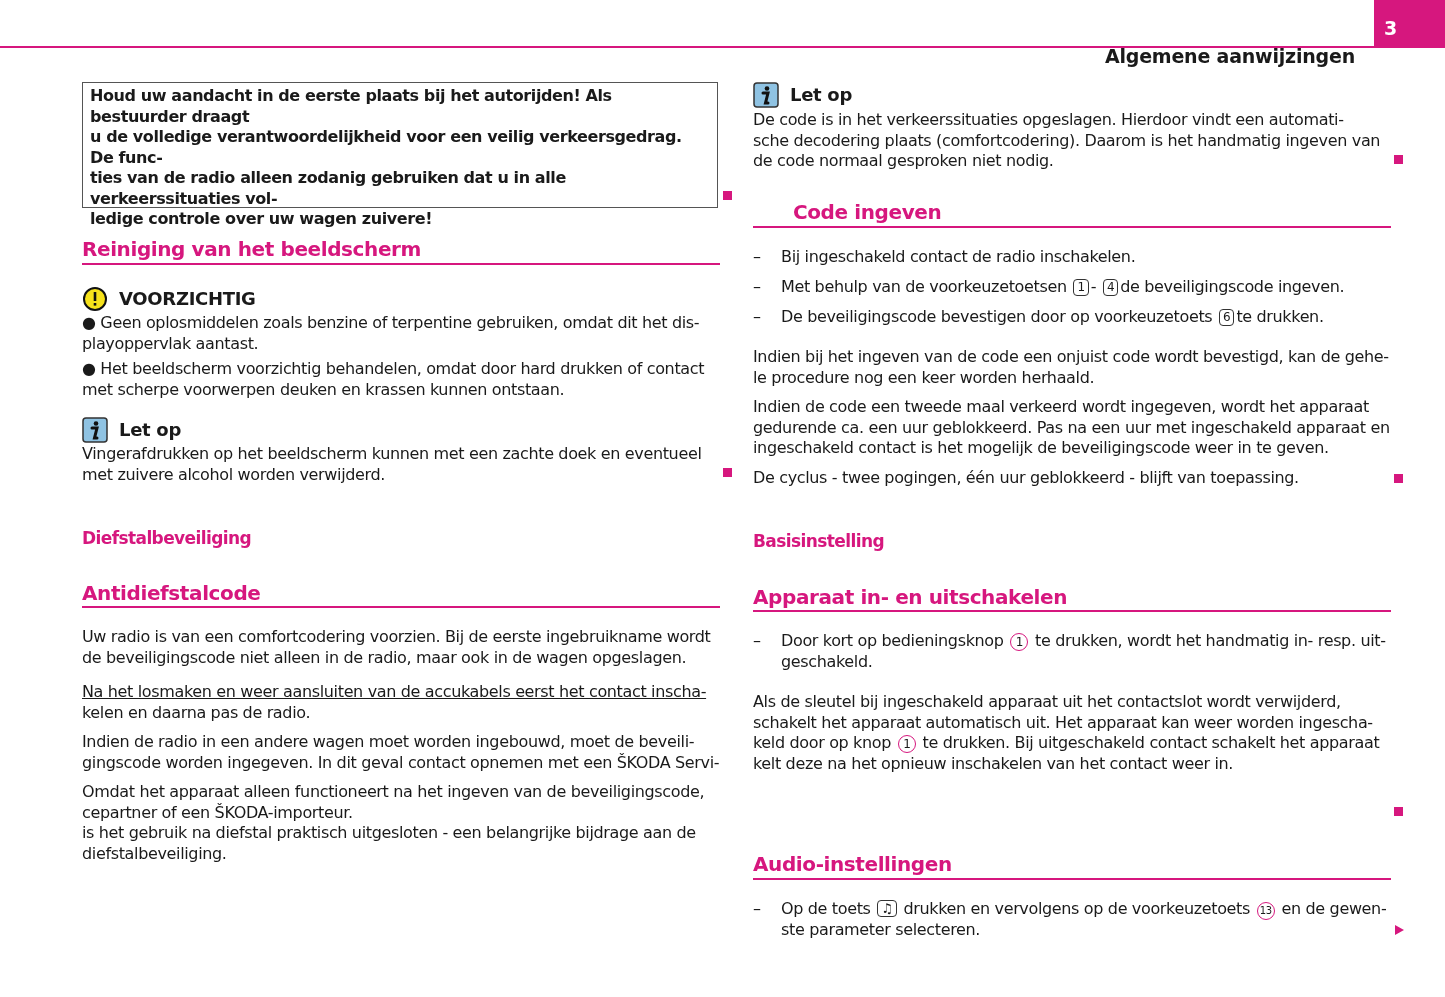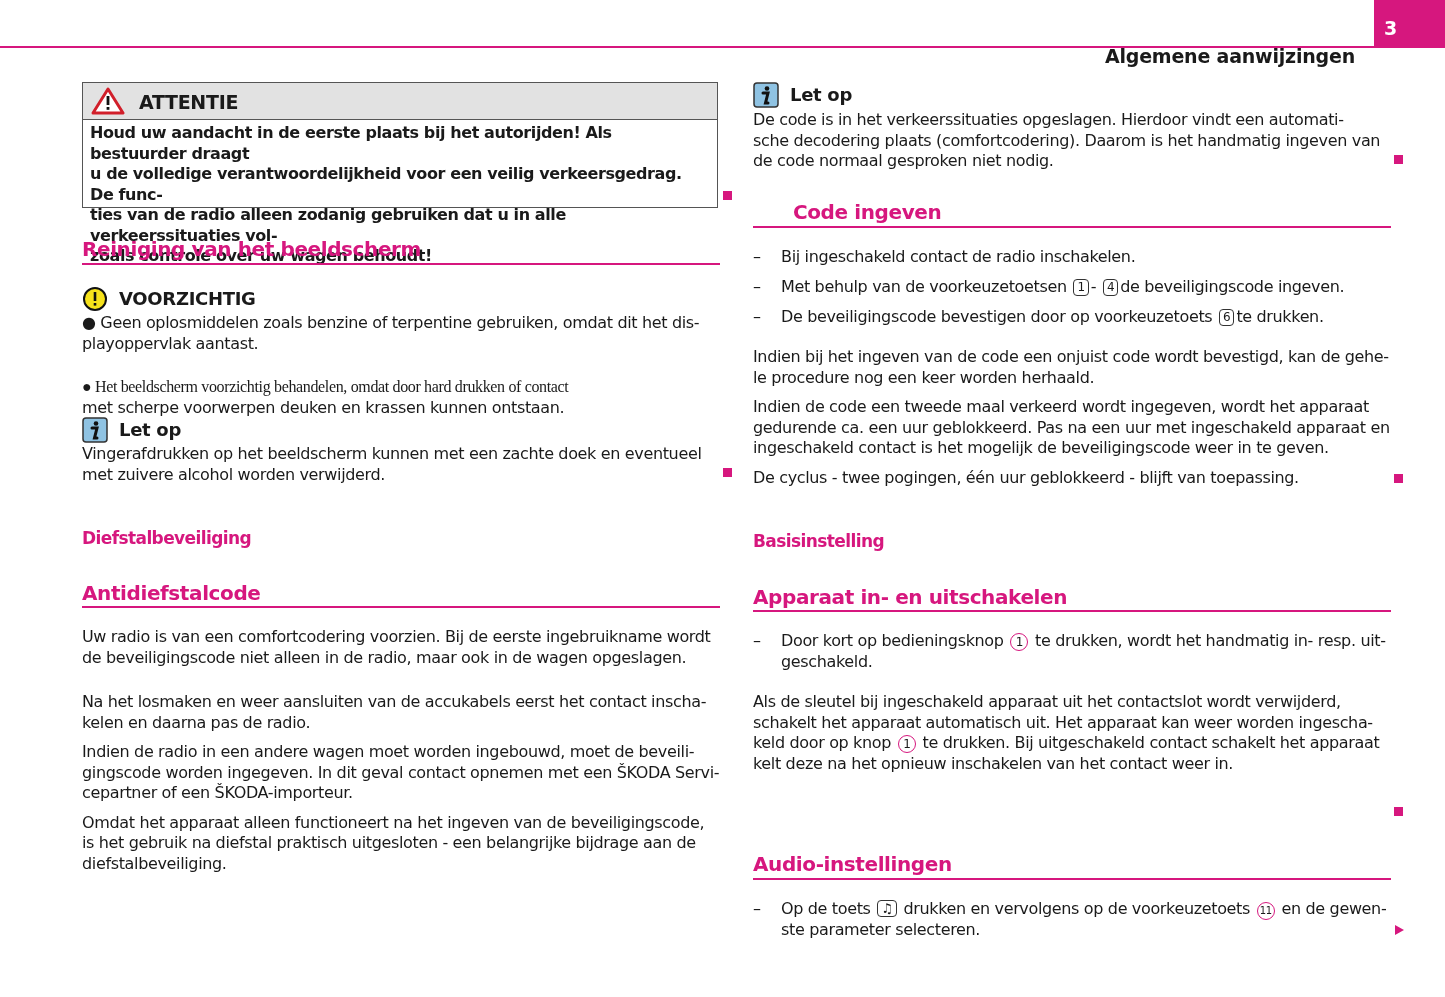--- a/index.html
+++ b/index.html
@@ -40,52 +40,44 @@
 </head>
 <body>
 
 <div class="header-title">Algemene aanwijzingen</div>
 <div class="header-line"></div>
 <div class="page-box">
   <span class="page-num">3</span>
 </div>
 
 <div class="attn-box">
-  <div class="attn-head">
-    <svg width="34" height="28" viewBox="0 0 34 28">
-      <polygon points="17,2 32,26 2,26" fill="#fff" stroke="#d11f2a" stroke-width="3" stroke-linejoin="round"></polygon>
-      <rect x="15.6" y="9" width="2.8" height="9" fill="#111"></rect>
-      <rect x="15.6" y="20" width="2.8" height="2.8" fill="#111"></rect>
-    </svg>
-    <span class="lbl">ATTENTIE</span>
-  </div>
   <div class="attn-body">
     <div>Houd uw aandacht in de eerste plaats bij het autorijden! Als bestuurder draagt</div>
     <div>u de volledige verantwoordelijkheid voor een veilig verkeersgedrag. De func-</div>
     <div>ties van de radio alleen zodanig gebruiken dat u in alle verkeerssituaties vol-</div>
-    <div>zoals controle over uw wagen behoudt!</div>
+    <div>ledige controle over uw wagen zuivere!</div>
   </div>
 </div>
 <div class="end-mark" style="left:723px; top:191px;"></div>
 
 <div class="h2" style="left:82px; top:237px;">Reiniging van het beeldscherm</div>
 <div class="h2-line" style="left:82px; top:263px; width:638px;"></div>
 
 <div class="note-head" style="left:82px; top:286px;">
   <svg width="26" height="26" viewBox="0 0 26 26">
     <circle cx="13" cy="13" r="11" fill="#f6e21b" stroke="#111" stroke-width="2"></circle>
     <rect x="11.7" y="6" width="2.6" height="9" fill="#111"></rect>
     <rect x="11.7" y="17" width="2.6" height="2.6" fill="#111"></rect>
   </svg>
   <span class="txt">VOORZICHTIG</span>
 </div>
 <div class="block" style="left:82px; top:313px; width:640px;">
   <p class="p">●    Geen oplosmiddelen zoals benzine of terpentine gebruiken, omdat dit het dis-</p>
   <p class="p">playoppervlak aantast.</p>
-  <p class="p" style="margin-top:23px;font-family:Liberation Serif, serif;">●    Het beeldscherm voorzichtig behandelen, omdat door hard drukken of contact</p>
+  <p class="p" style="margin-top:5px;">●    Het beeldscherm voorzichtig behandelen, omdat door hard drukken of contact</p>
   <p class="p">met scherpe voorwerpen deuken en krassen kunnen ontstaan.</p>
 </div>
 
 <div class="note-head" style="left:82px; top:417px;">
   <svg width="26" height="26" viewBox="0 0 26 26">
     <rect x="1" y="1" width="24" height="24" rx="3" fill="#8fc3e3" stroke="#333" stroke-width="1.5"></rect>
     <circle cx="14" cy="6.5" r="2.3" fill="#111"></circle>
     <path d="M10 11 L15 11 L12.5 21 L15 21" stroke="#111" stroke-width="3" fill="none" stroke-linecap="round"></path>
   </svg>
   <span class="txt">Let op</span>
@@ -96,26 +88,26 @@
 </div>
 <div class="end-mark" style="left:723px; top:468px;"></div>
 
 <div class="h1" style="left:82px; top:528px;">Diefstalbeveiliging</div>
 <div class="h2" style="left:82px; top:581px;">Antidiefstalcode</div>
 <div class="h2-line" style="left:82px; top:606px; width:638px;"></div>
 
 <div class="block" style="left:82px; top:627px; width:645px;">
   <p class="p">Uw radio is van een comfortcodering voorzien. Bij de eerste ingebruikname wordt</p>
   <p class="p">de beveiligingscode niet alleen in de radio, maar ook in de wagen opgeslagen.</p>
-  <p class="p" style="margin-top:24px;">Na het losmaken en weer aansluiten van de accukabels eerst het contact inscha-</p>
+  <p class="p" style="margin-top:14px;text-decoration:underline;">Na het losmaken en weer aansluiten van de accukabels eerst het contact inscha-</p>
   <p class="p">kelen en daarna pas de radio.</p>
   <p class="p" style="margin-top:9px;">Indien de radio in een andere wagen moet worden ingebouwd, moet de beveili-</p>
   <p class="p">gingscode worden ingegeven. In dit geval contact opnemen met een ŠKODA Servi-</p>
+  <p class="p" style="margin-top:9px;">Omdat het apparaat alleen functioneert na het ingeven van de beveiligingscode,</p>
   <p class="p">cepartner of een ŠKODA-importeur.</p>
-  <p class="p" style="margin-top:9px;">Omdat het apparaat alleen functioneert na het ingeven van de beveiligingscode,</p>
   <p class="p">is het gebruik na diefstal praktisch uitgesloten - een belangrijke bijdrage aan de</p>
   <p class="p">diefstalbeveiliging.</p>
 </div>
 
 <div class="note-head" style="left:753px; top:82px;">
   <svg width="26" height="26" viewBox="0 0 26 26">
     <rect x="1" y="1" width="24" height="24" rx="3" fill="#8fc3e3" stroke="#333" stroke-width="1.5"></rect>
     <circle cx="14" cy="6.5" r="2.3" fill="#111"></circle>
     <path d="M10 11 L15 11 L12.5 21 L15 21" stroke="#111" stroke-width="3" fill="none" stroke-linecap="round"></path>
   </svg>
@@ -189,18 +181,18 @@
 
 <div class="h2" style="left:753px; top:852px;">Audio-instellingen</div>
 <div class="h2-line" style="left:753px; top:878px; width:638px;"></div>
 
 <div class="dash-row" style="left:753px; top:899px;">
   <span class="dash">–</span>
   <span class="body">
     <span>Op de toets</span>
     <span class="keybox" style="font-size:13px;">♫</span>
     <span>drukken en vervolgens op de voorkeuzetoets</span>
-    <span class="keycircle" style="font-size:10px;">11</span>
+    <span class="keycircle" style="font-size:10px;">13</span>
     <span>en de gewen-</span>
     <br><span>ste parameter selecteren.</span>
   </span>
 </div>
 <div class="arrow-mark" style="left:1395px; top:925px;"></div>
 
 </body></html>

